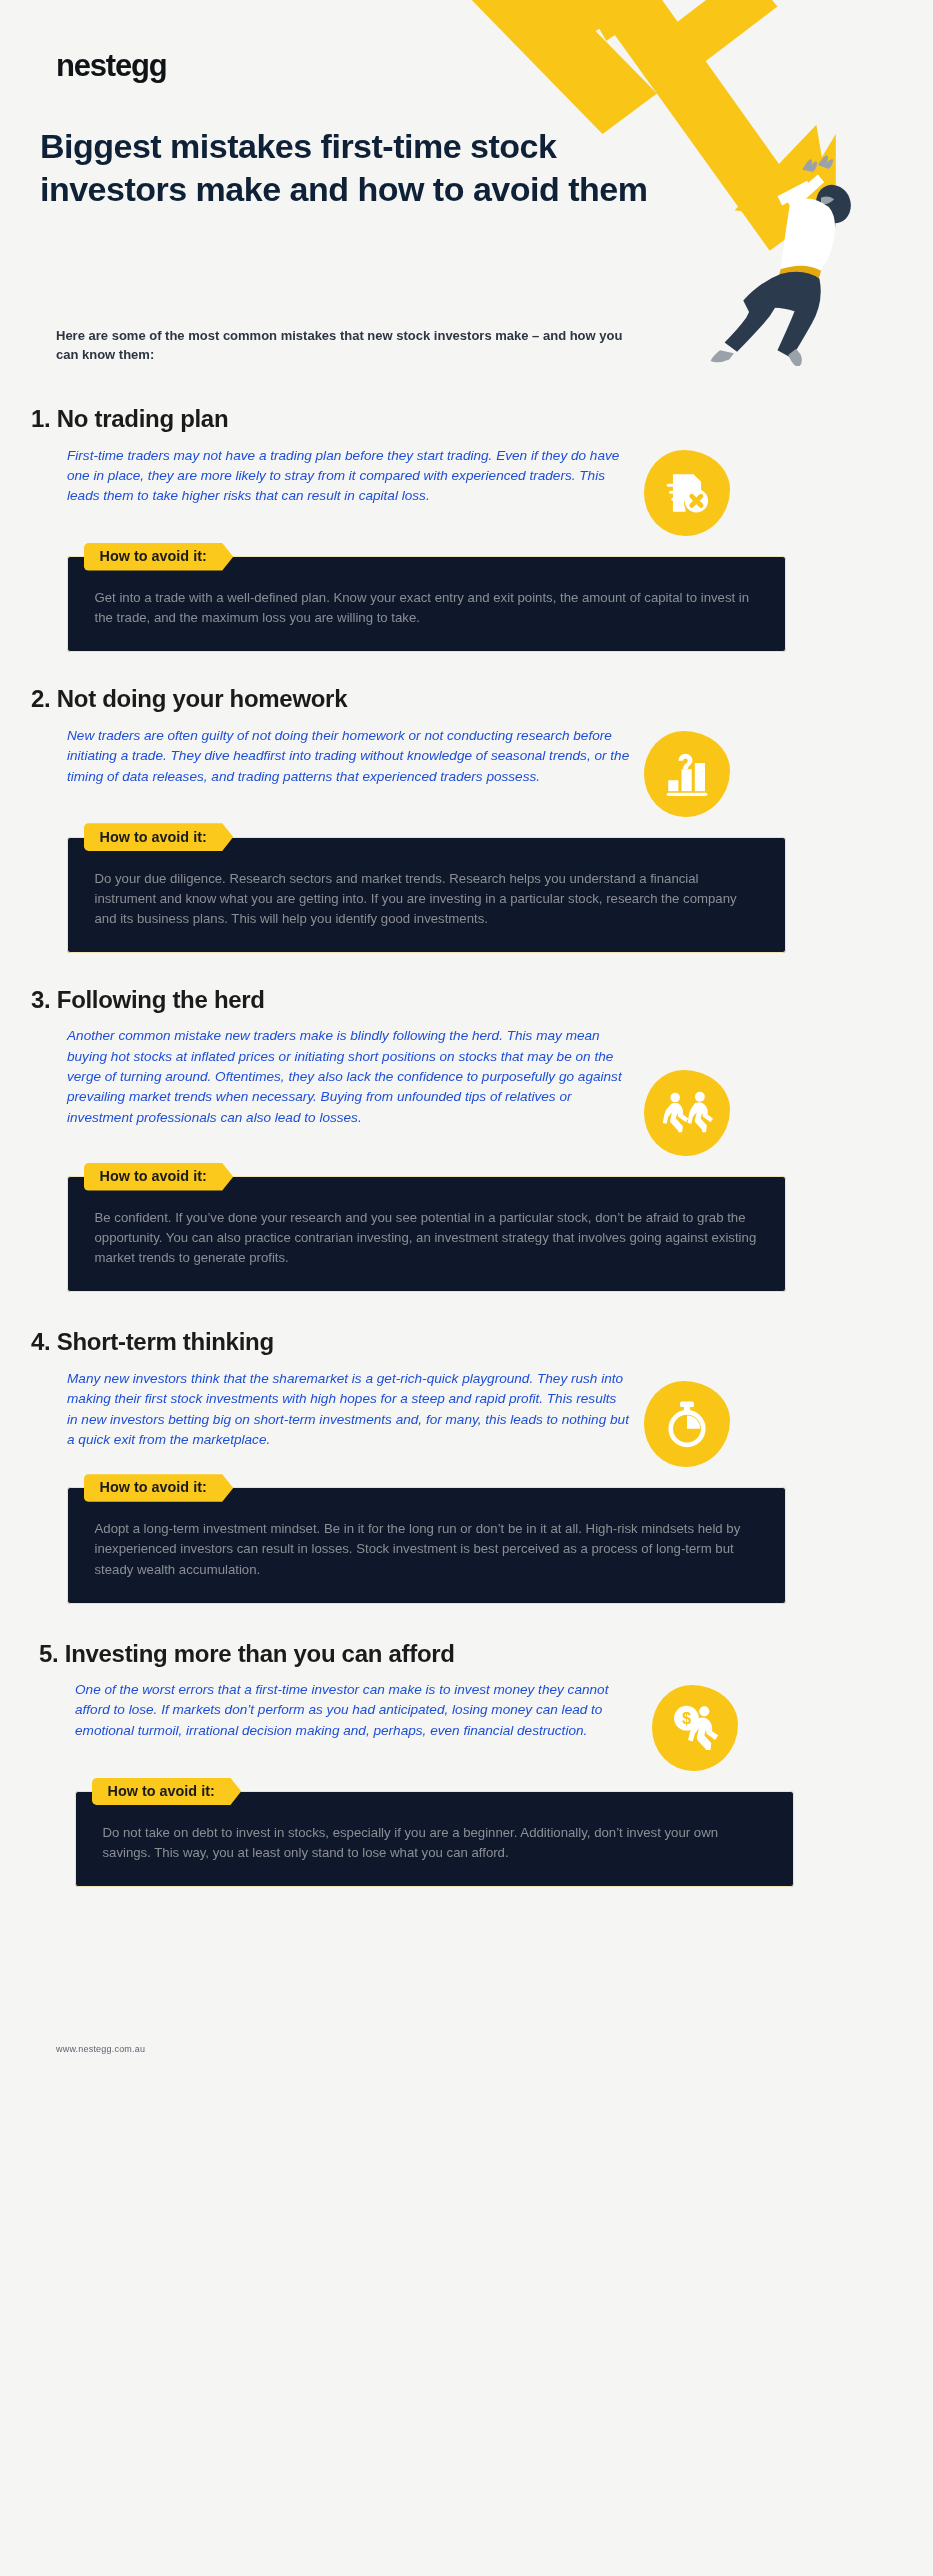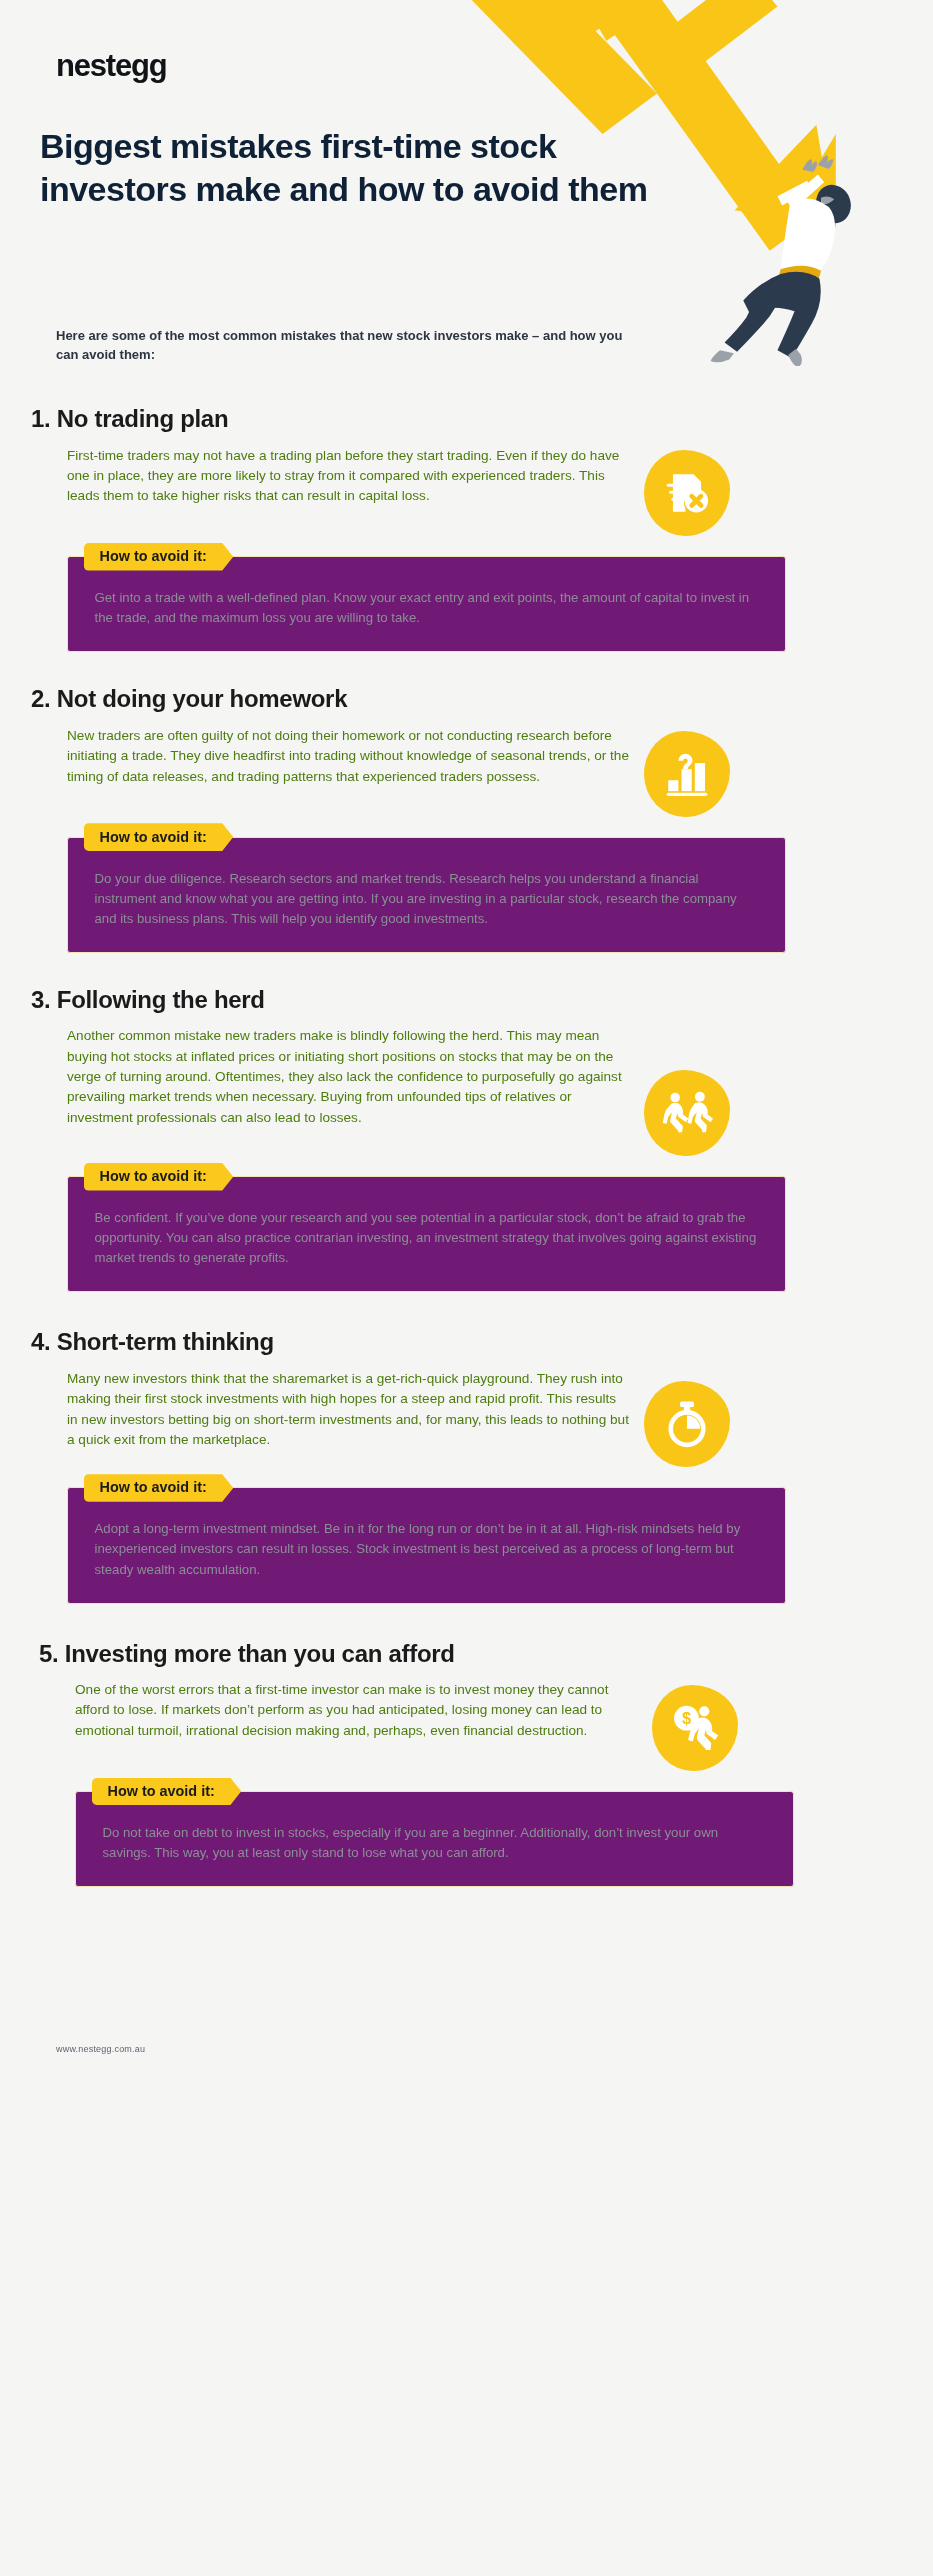--- a/index.html
+++ b/index.html
@@ -95,21 +95,22 @@
   .section-row {
     display: flex;
     align-items: flex-start;
   }
 
   .section-body {
     width: 599px;
     padding-left: 36px;
     font-size: 13.6px;
     line-height: 1.5;
-    color: #4d7c0f;
+    color: #1d4ed8;
+    font-style: italic;
   }
 
   .icon-wrap {
     flex: 0 0 auto;
     margin-left: 14px;
     padding-top: 4.7px;
   }
 
   .icon-blob {
     width: 86px;
@@ -126,21 +127,21 @@
   
   .avoid-wrap {
     position: relative;
     margin: 20px 0 0 36px;
     width: 719px;
   }
 
   .avoid-box {
     border: 0.8px solid #f0e3b6;
     border-radius: 3.1px;
-    background: #701a75;
+    background: #0f172a;
     padding: 31px 26.5px 23px 26.5px;
   }
 
   .avoid-tag {
     position: absolute;
     left: 17px;
     top: -13.2px;
     background: #fbc91b;
     color: #1b1b1b;
     font-size: 14.4px;
@@ -213,21 +214,21 @@
           <path d="M6 240 q-10 8 -12 14 q10 4 24 -2 l6 -8 Z" fill="#9aa1a8"></path>
           <path d="M94 246 q4 12 12 16 q8 -4 4 -16 l-6 -8 Z" fill="#9aa1a8"></path>
         </g>
       </svg>
     </div>
 
     <div class="logo">nestegg</div>
 
     <h1 class="hero-title">Biggest mistakes first-time stock investors make and how to avoid them</h1>
 
-    <p class="hero-sub">Here are some of the most common mistakes that new stock investors make – and how you can avoid them:</p>
+    <p class="hero-sub">Here are some of the most common mistakes that new stock investors make – and how you can know them:</p>
   </div>
 
   <div class="sections">
 
     <div class="section">
       <h2 class="section-heading">1. No trading plan</h2>
       <div class="section-row">
         <p class="section-body">First-time traders may not have a trading plan before they start trading. Even if they do have one in place, they are more likely to stray from it compared with experienced traders. This leads them to take higher risks that can result in capital loss.</p>
         <div class="icon-wrap">
           <div class="icon-blob">

